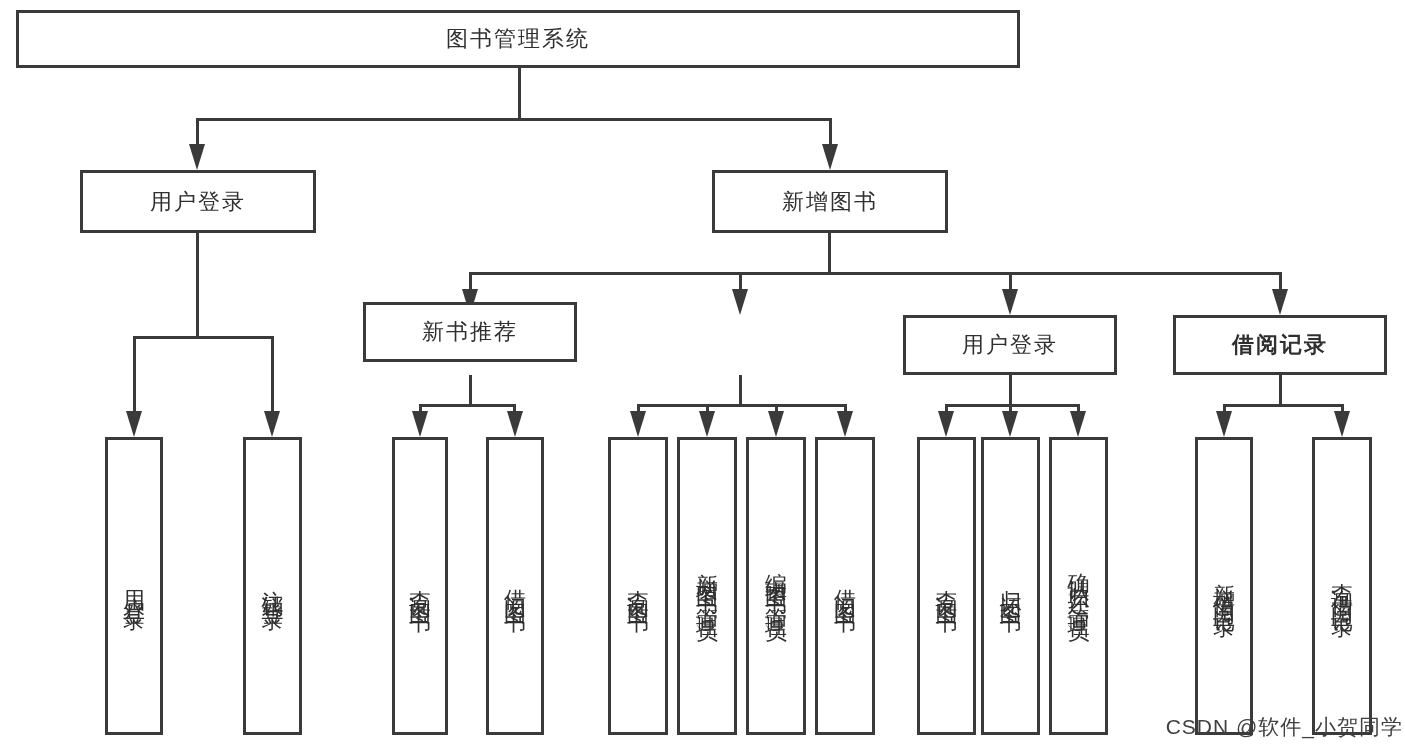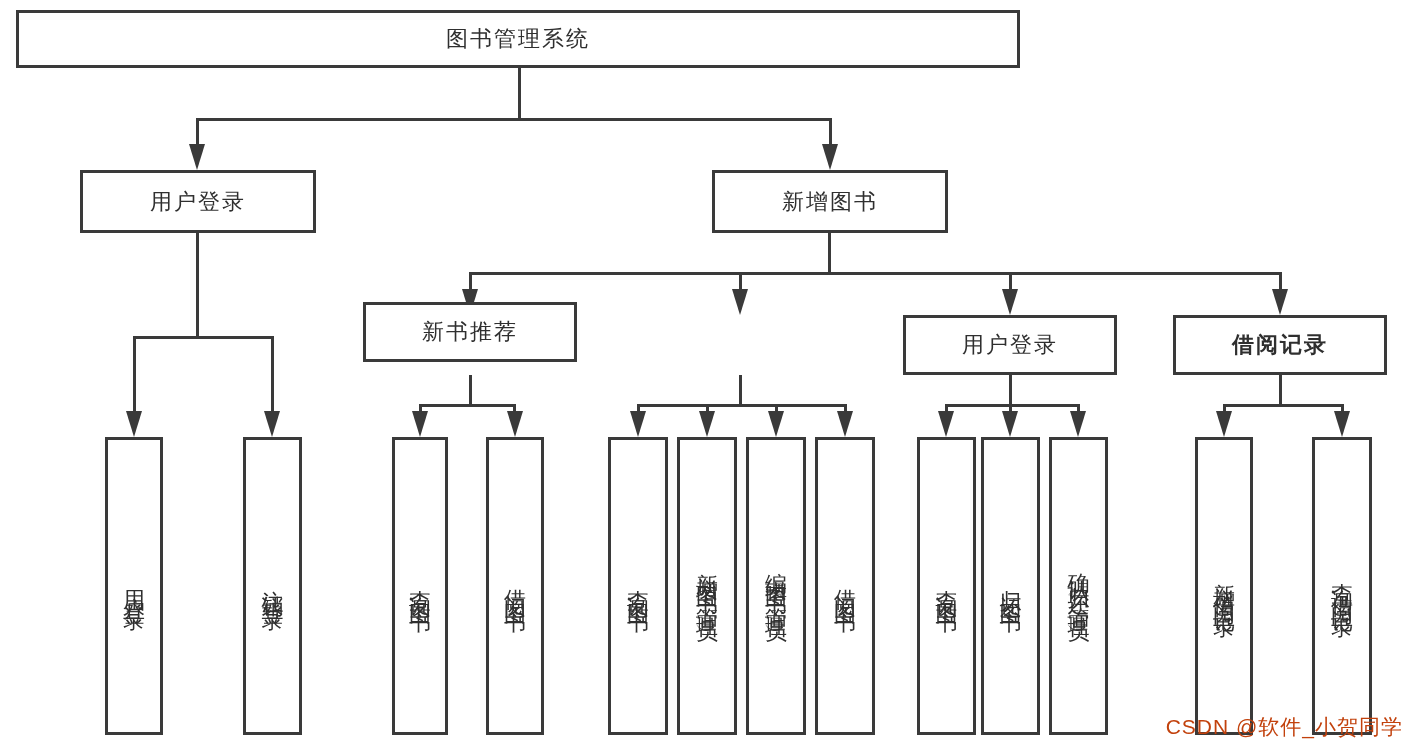--- a/index.html
+++ b/index.html
@@ -37,21 +37,21 @@
   }
   .ln{position:absolute;background:#3a3a3a;}
   .arr{
     position:absolute;width:0;height:0;
     border-left:8px solid transparent;
     border-right:8px solid transparent;
     border-top:26px solid #3a3a3a;
   }
   #watermark{
     position:absolute;right:2px;bottom:6px;
-    font-size:21px;color:#c2410c;letter-spacing:1px;
+    font-size:21px;color:#404040;letter-spacing:1px;
     white-space:nowrap;
   }
 </style>
 </head>
 <body>
 
 <div id="canvas">
 
   <div class="hbox" style="left:16px;top:10px;width:1004px;height:58px;">
     <span>图书管理系统</span>

